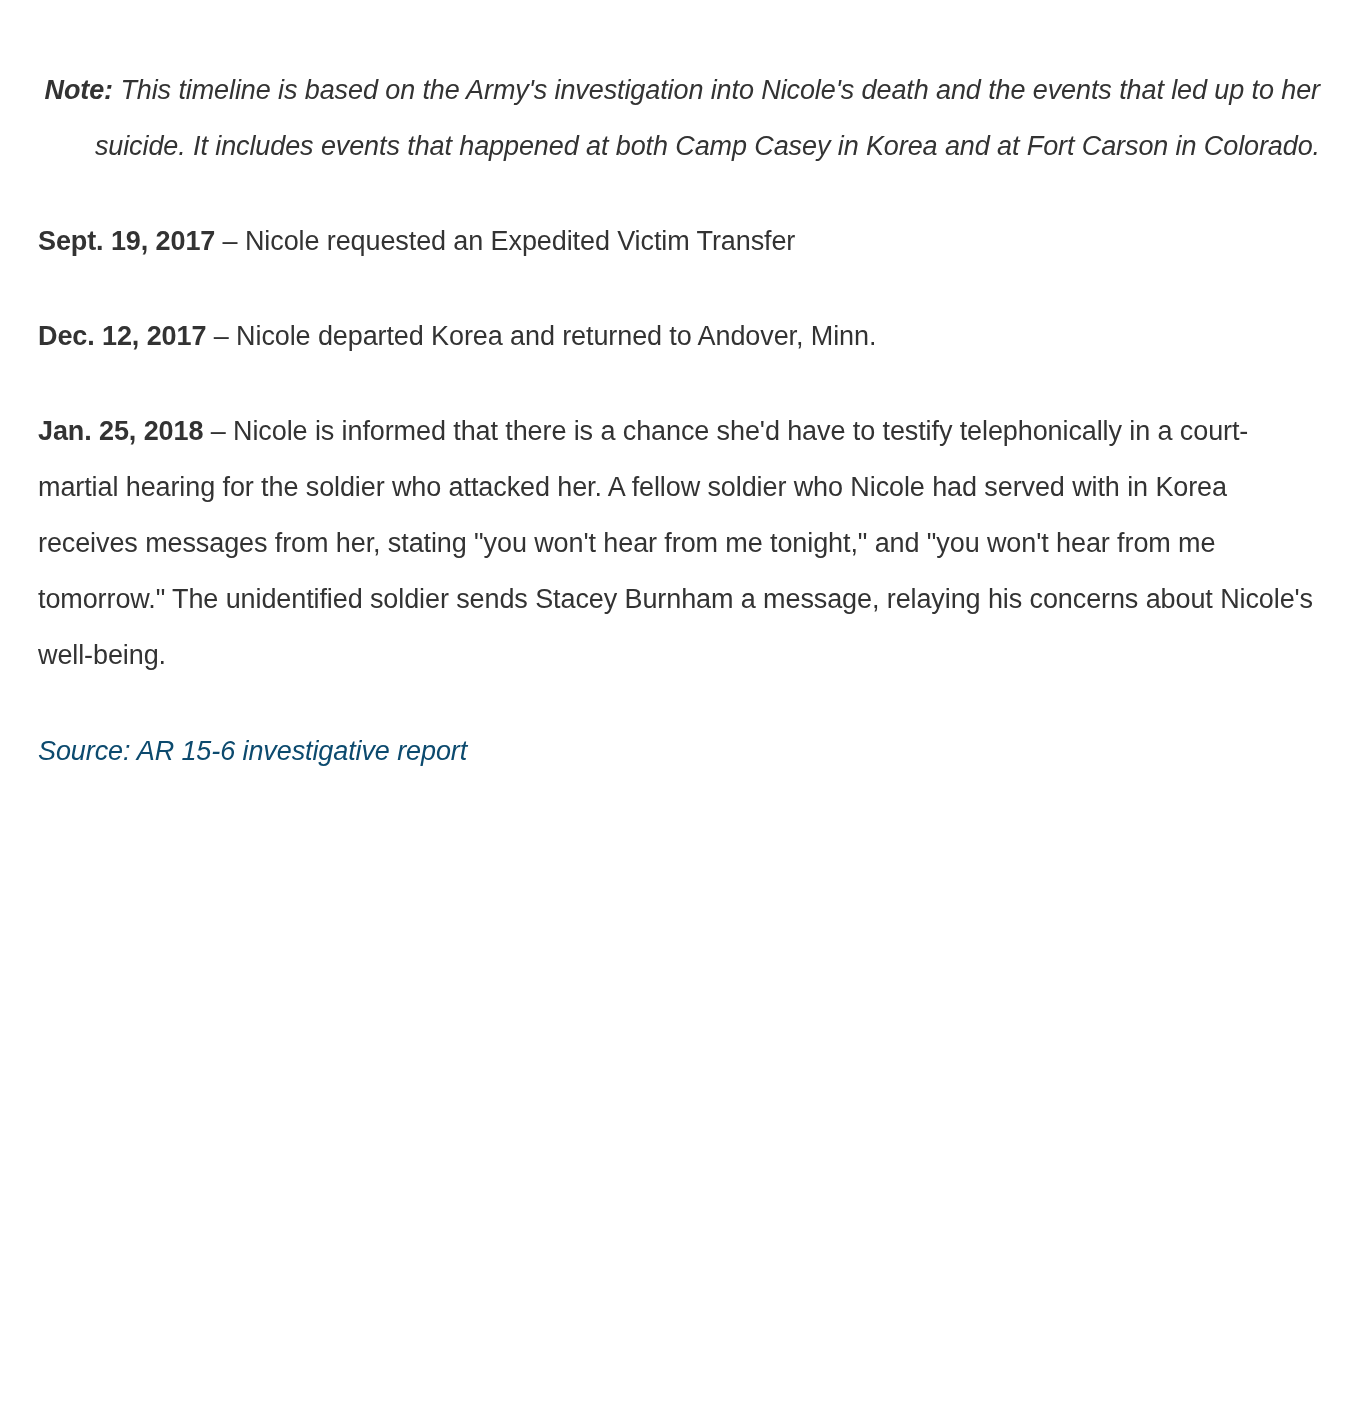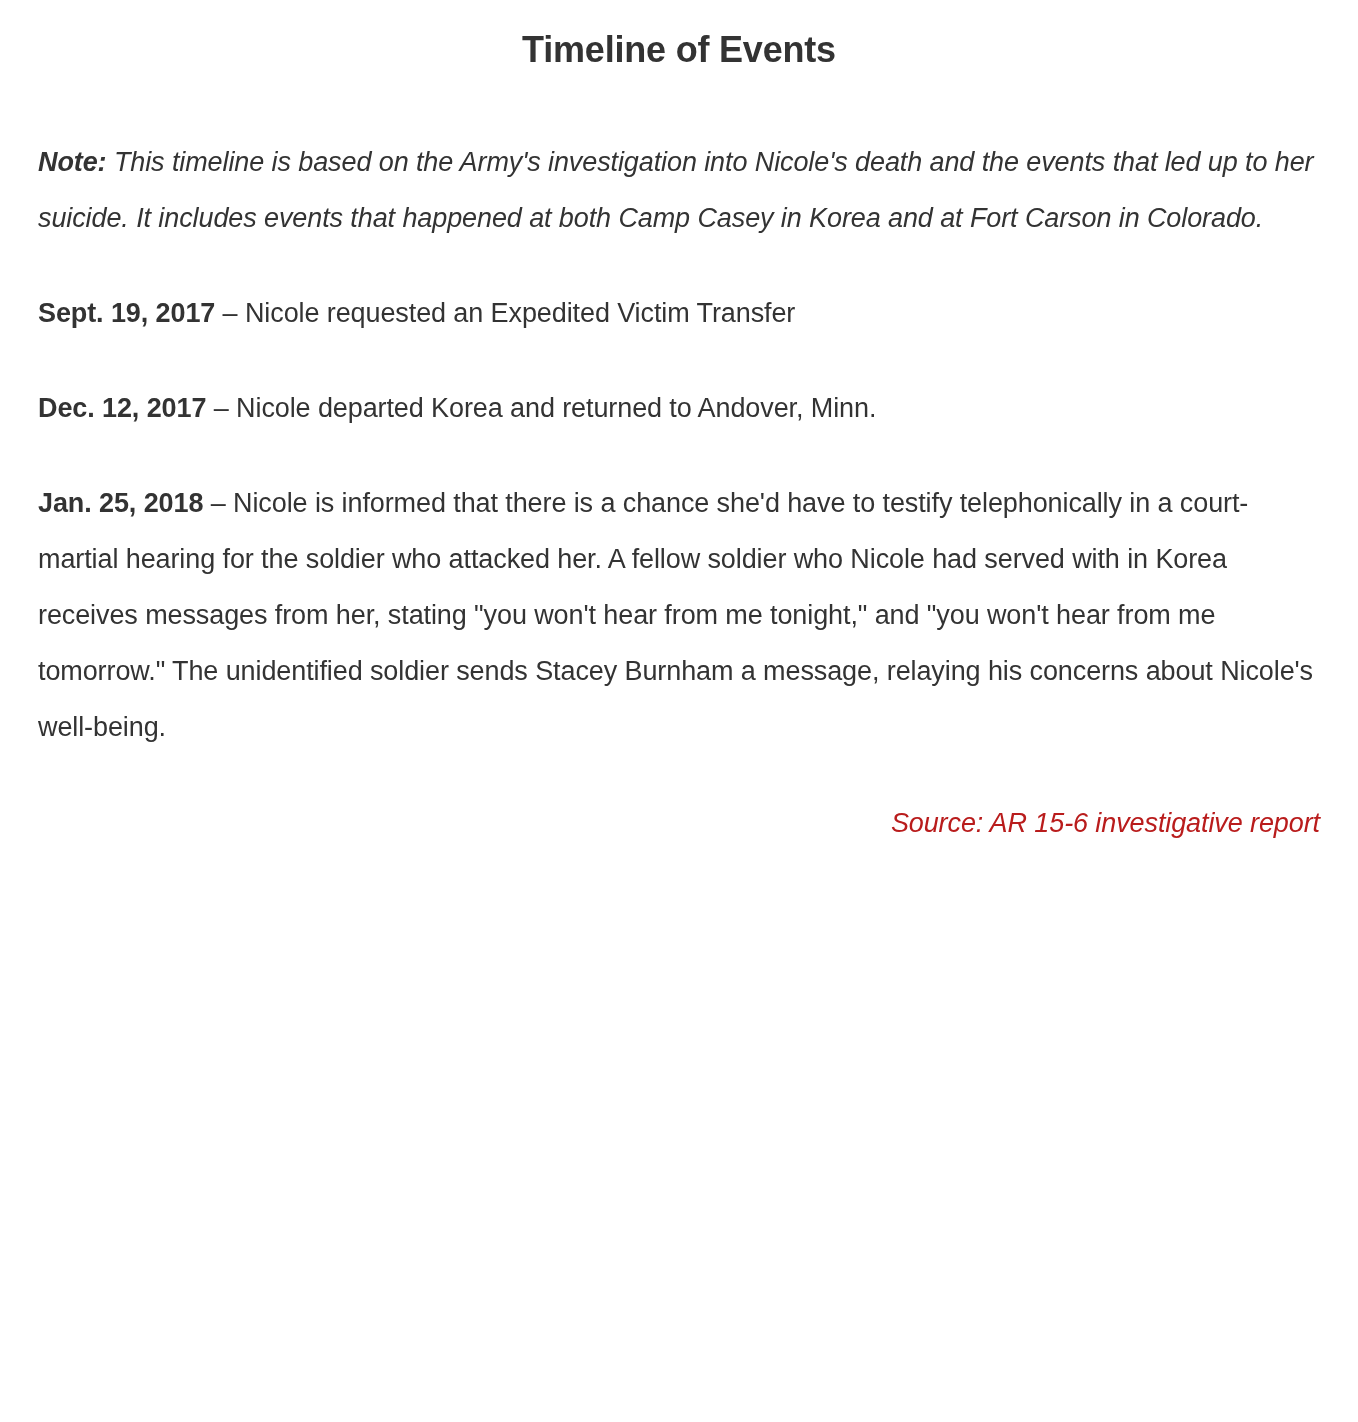--- a/index.html
+++ b/index.html
@@ -35,20 +35,21 @@
     padding: 0 38px 0 38px;
     box-sizing: border-box;
   }
   .note-para {
     margin: 62px 0 0 0;
     font-size: 27px;
     line-height: 56px;
     font-style: italic;
     color: #333333;
     letter-spacing: -0.1px;
+    text-align: right;
   }
   .note-label {
     font-weight: bold;
     font-style: italic;
   }
   .entry {
     margin: 39px 0 0 0;
     font-size: 27px;
     line-height: 56px;
     color: #333333;
@@ -61,34 +62,32 @@
     font-weight: normal;
   }
   .entry-text {
     font-weight: normal;
   }
   .source-para {
     margin: 42px 0 0 0;
     font-size: 27px;
     line-height: 52px;
     font-style: italic;
-    color: #b91c1c;
+    color: #0c4a6e;
     letter-spacing: -0.1px;
-    text-align: right;
   }
   .spacer-bottom {
     height: 24px;
   }
 </style>
 </head>
 <body>
 
 <div class="page">
 
-  <h1 class="doc-title">Timeline of Events</h1>
 
   <div class="body-wrap">
 
     <p class="note-para"><span class="note-label">Note:</span><span class="note-body"> This timeline is based on the Army's investigation into Nicole's death and the events that led up to her suicide. It includes events that happened at both Camp Casey in Korea and at Fort Carson in Colorado.</span></p>
 
     <div id="entries-container">
         <p class="entry"><span class="entry-date">Sept. 19, 2017</span><span class="entry-dash"> – </span><span class="entry-text">Nicole requested an Expedited Victim Transfer</span></p>
         <p class="entry"><span class="entry-date">Dec. 12, 2017</span><span class="entry-dash"> – </span><span class="entry-text">Nicole departed Korea and returned to Andover, Minn.</span></p>
         <p class="entry"><span class="entry-date">Jan. 25, 2018</span><span class="entry-dash"> – </span><span class="entry-text">Nicole is informed that there is a chance she'd have to testify telephonically in a court-martial hearing for the soldier who attacked her. A fellow soldier who Nicole had served with in Korea receives messages from her, stating "you won't hear from me tonight," and "you won't hear from me tomorrow." The unidentified soldier sends Stacey Burnham a message, relaying his concerns about Nicole's well-being.</span></p>
       </div>

